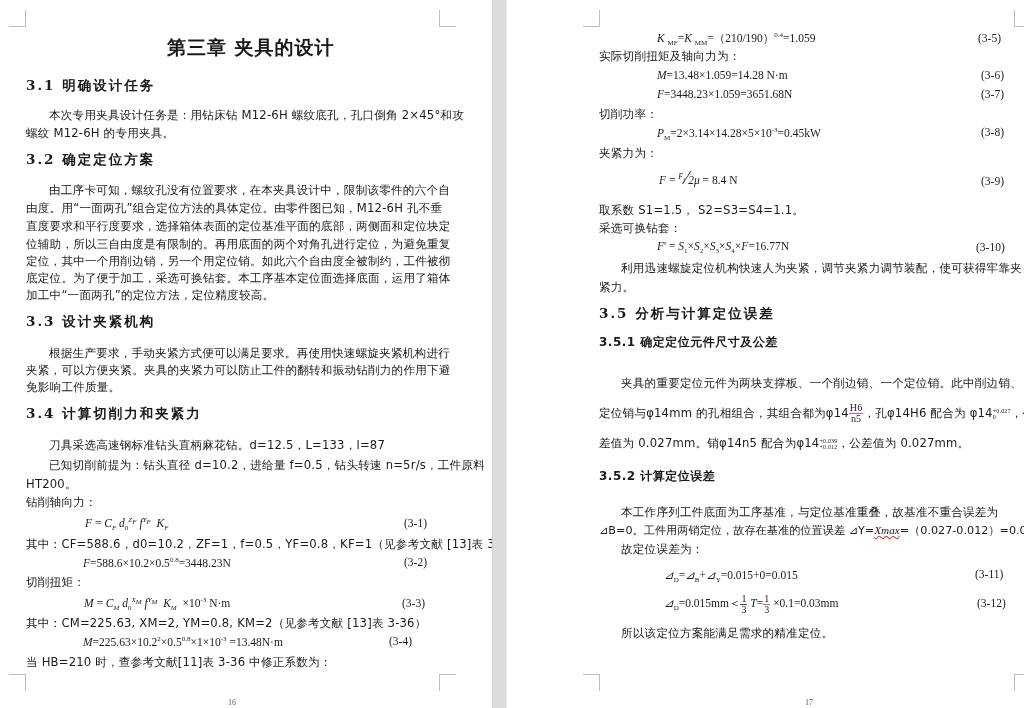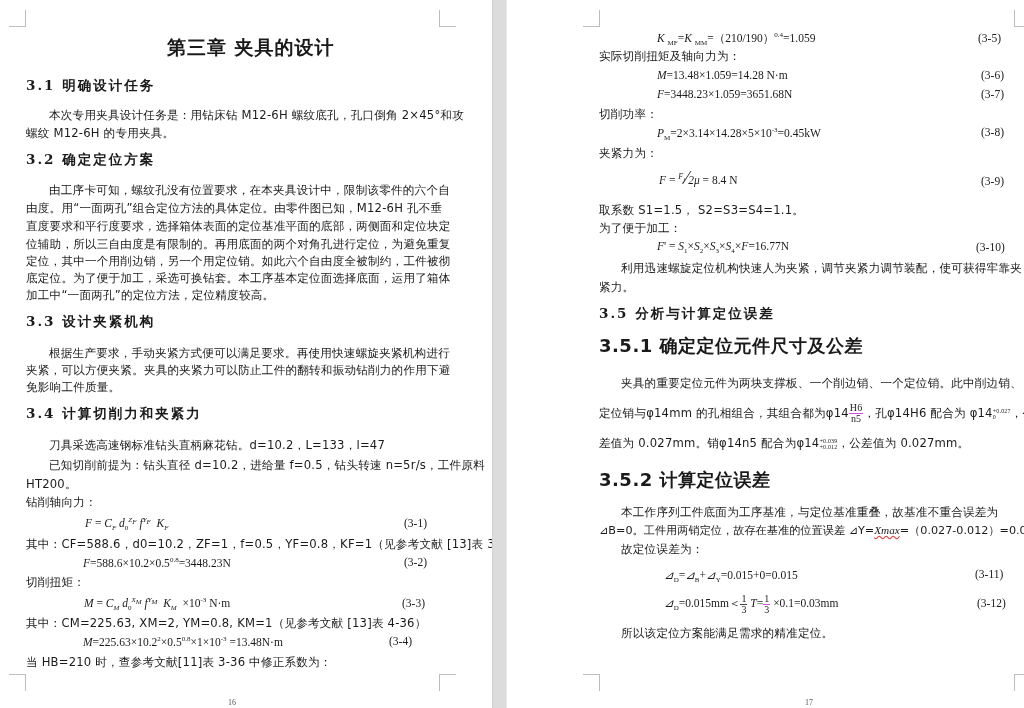--- a/index.html
+++ b/index.html
@@ -14,21 +14,21 @@
   .c-tl { border-right-width: 1px; border-bottom-width: 1px; }
   .c-tr { border-left-width: 1px; border-bottom-width: 1px; }
   .c-bl { border-right-width: 1px; border-top-width: 1px; }
   .c-br { border-left-width: 1px; border-top-width: 1px; }
   .pnum { position: absolute; font-size: 8px; color: #555; font-family: "Liberation Serif", serif; }
   .line { position: absolute; white-space: nowrap; font-size: 11.6px; line-height: 14px; font-family: "DejaVu Sans", "Liberation Sans", sans-serif; letter-spacing: 0.2px; }
   .serif { font-family: "Liberation Serif", "DejaVu Serif", serif; }
   .it { font-style: italic; font-family: "Liberation Serif", serif; }
   .chapter { position: absolute; font-size: 19px; font-weight: bold; font-family: "DejaVu Sans", sans-serif; letter-spacing: 1px; text-align: center; }
   .h2 { position: absolute; font-size: 13.5px; font-weight: bold; font-family: "DejaVu Serif", serif; letter-spacing: 2px; }
-  .h3 { position: absolute; font-size: 18px; font-weight: bold; font-family: "DejaVu Sans", sans-serif; letter-spacing: 0.5px; }
+  .h3 { position: absolute; font-size: 12px; font-weight: bold; font-family: "DejaVu Sans", sans-serif; letter-spacing: 0.5px; }
   .eq { position: absolute; font-family: "Liberation Serif", serif; font-size: 11.5px; white-space: nowrap; }
   .eqno { position: absolute; font-family: "Liberation Serif", serif; font-size: 11.5px; }
   sub, sup { font-size: 7px; }
   .frac { display: inline-block; vertical-align: middle; text-align: center; line-height: 10px; font-size: 10px; }
   .frac .num { display: block; border-bottom: 1px solid #d946ef; padding: 0 1px; }
   .frac .den { display: block; }
   .tol { display: inline-block; vertical-align: middle; font-size: 6px; line-height: 6px; }
   .squiggle { text-decoration: underline wavy #d33; }
 </style>
 </head>
@@ -56,21 +56,21 @@
     <div class="line" style="left:26px;top:254px;">定位，其中一个用削边销，另一个用定位销。如此六个自由度全被制约，工件被彻</div>
     <div class="line" style="left:26px;top:271px;">底定位。为了便于加工，采选可换钻套。本工序基本定位面选择底面，运用了箱体</div>
     <div class="line" style="left:26px;top:288px;">加工中“一面两孔”的定位方法，定位精度较高。</div>
 
     <div class="h2" style="left:26px;top:313px;">3.3 设计夹紧机构</div>
     <div class="line" style="left:49px;top:346px;">根据生产要求，手动夹紧方式便可以满足要求。再使用快速螺旋夹紧机构进行</div>
     <div class="line" style="left:26px;top:363px;">夹紧，可以方便夹紧。夹具的夹紧力可以防止工件的翻转和振动钻削力的作用下避</div>
     <div class="line" style="left:26px;top:380px;">免影响工件质量。</div>
 
     <div class="h2" style="left:26px;top:405px;">3.4 计算切削力和夹紧力</div>
-    <div class="line" style="left:49px;top:438px;">刀具采选高速钢标准钻头直柄麻花钻。d=10.2，L=133，l=47</div>
+    <div class="line" style="left:49px;top:438px;">刀具采选高速钢标准钻头直柄麻花钻。d=12.5，L=133，l=87</div>
     <div class="line" style="left:49px;top:458px;">已知切削前提为：钻头直径 d=10.2，进给量 f=0.5，钻头转速 n=5r/s，工件原料</div>
     <div class="line" style="left:26px;top:477px;">HT200。</div>
     <div class="line" style="left:26px;top:495px;">钻削轴向力：</div>
 
     <div class="eq" style="left:85px;top:516px;">
       <span class="it">F</span> = <span class="it">C<sub>F</sub></span> <span class="it">d</span><sub>0</sub><sup class="it">Z<sub>F</sub></sup> <span class="it">f</span><sup class="it">Y<sub>F</sub></sup>&nbsp; <span class="it">K<sub>F</sub></span>
     </div>
     <div class="eqno" style="left:404px;top:517px;">(3-1)</div>
 
     <div class="line" style="left:26px;top:537px;">其中：CF=588.6，d0=10.2，ZF=1，f=0.5，YF=0.8，KF=1（见参考文献 [13]表 3-36）</div>
@@ -80,21 +80,21 @@
     </div>
     <div class="eqno" style="left:404px;top:556px;">(3-2)</div>
 
     <div class="line" style="left:26px;top:575px;">切削扭矩：</div>
 
     <div class="eq" style="left:84px;top:596px;">
       <span class="it">M</span> = <span class="it">C<sub>M</sub></span> <span class="it">d</span><sub>0</sub><sup class="it">X<sub>M</sub></sup> <span class="it">f</span><sup class="it">Y<sub>M</sub></sup>&nbsp; <span class="it">K<sub>M</sub></span>&nbsp; ×10<sup>-3</sup> N·m
     </div>
     <div class="eqno" style="left:402px;top:597px;">(3-3)</div>
 
-    <div class="line" style="left:26px;top:616px;">其中：CM=225.63, XM=2, YM=0.8, KM=1（见参考文献 [13]表 4-36）</div>
+    <div class="line" style="left:26px;top:616px;">其中：CM=225.63, XM=2, YM=0.8, KM=2（见参考文献 [13]表 3-36）</div>
 
     <div class="eq" style="left:83px;top:635px;">
       <span class="it">M</span>=225.63×10.2<sup>2</sup>×0.5<sup>0.8</sup>×1×10<sup>-3</sup> =13.48N·m
     </div>
     <div class="eqno" style="left:389px;top:635px;">(3-4)</div>
 
     <div class="line" style="left:26px;top:655px;">当 HB=210 时，查参考文献[11]表 3-36 中修正系数为：</div>
 
     <div class="pnum" style="left:228px;top:698px;">16</div>
   </div>
@@ -132,21 +132,21 @@
     <div class="eqno" style="left:474px;top:126px;">(3-8)</div>
 
     <div class="line" style="left:92px;top:146px;">夹紧力为：</div>
 
     <div class="eq" style="left:152px;top:168px;">
       <span class="it">F</span> = <sup class="it" style="font-size:8px;">F<sub>j</sub></sup><span style="font-size:18px;">⁄</span><span class="it">2μ</span> = 8.4 N
     </div>
     <div class="eqno" style="left:474px;top:175px;">(3-9)</div>
 
     <div class="line" style="left:92px;top:203px;">取系数 S1=1.5， S2=S3=S4=1.1。</div>
-    <div class="line" style="left:92px;top:221px;">为了便于加工：</div>
+    <div class="line" style="left:92px;top:221px;">采选可换钻套：</div>
 
     <div class="eq" style="left:150px;top:240px;">
       <span class="it">F</span>' = <span class="it">S</span><sub>1</sub>×<span class="it">S</span><sub>2</sub>×<span class="it">S</span><sub>3</sub>×<span class="it">S</span><sub>4</sub>×<span class="it">F</span>=16.77N
     </div>
     <div class="eqno" style="left:469px;top:241px;">(3-10)</div>
 
     <div class="line" style="left:114px;top:261px;">利用迅速螺旋定位机构快速人为夹紧，调节夹紧力调节装配，使可获得牢靠夹</div>
     <div class="line" style="left:92px;top:280px;">紧力。</div>
 
     <div class="h2" style="left:92px;top:305px;">3.5 分析与计算定位误差</div>

